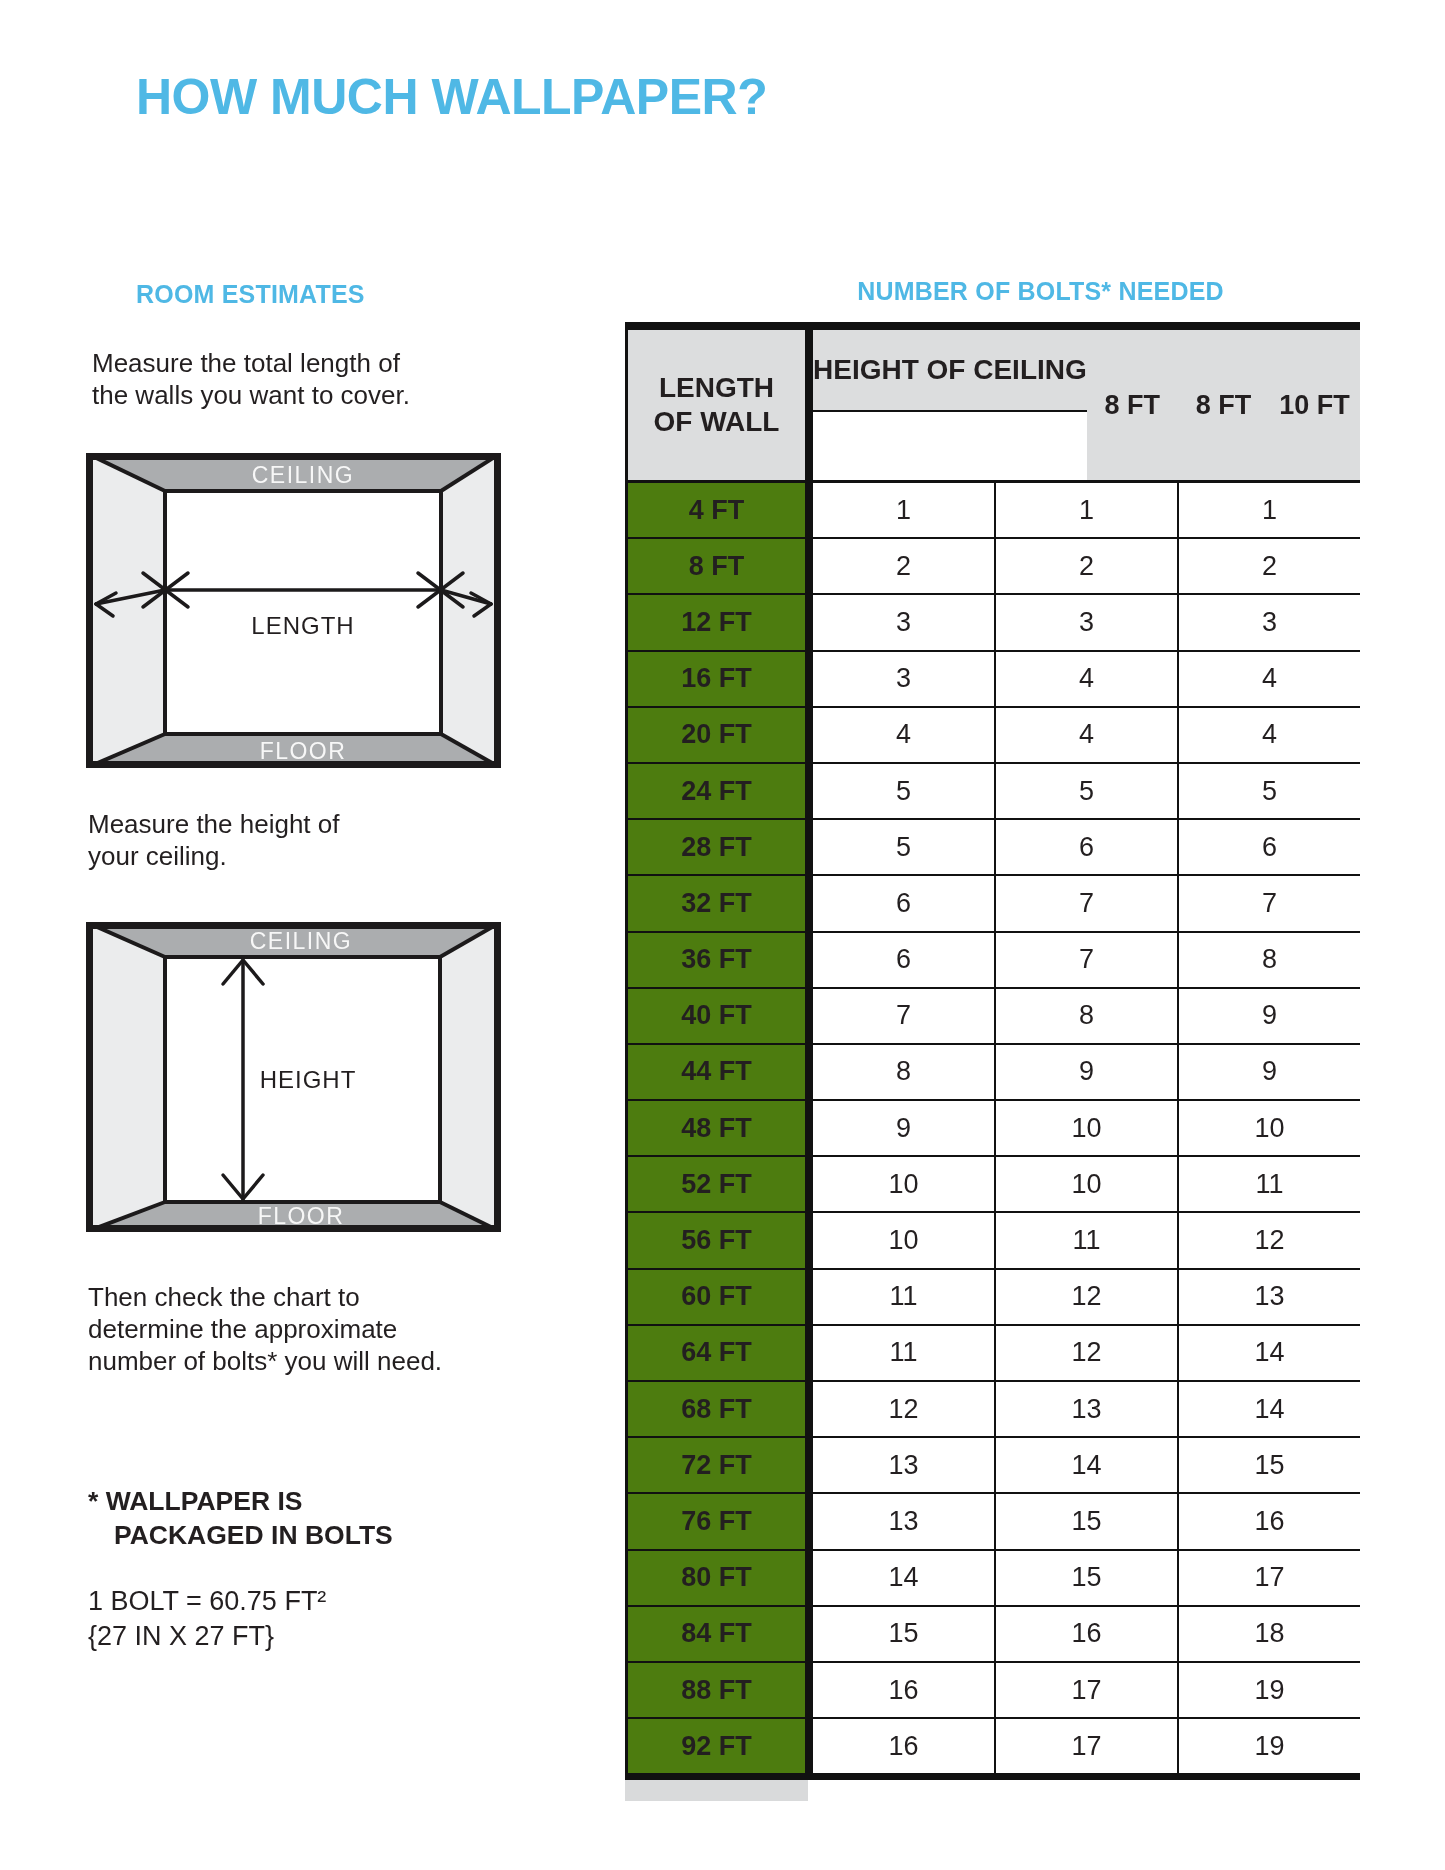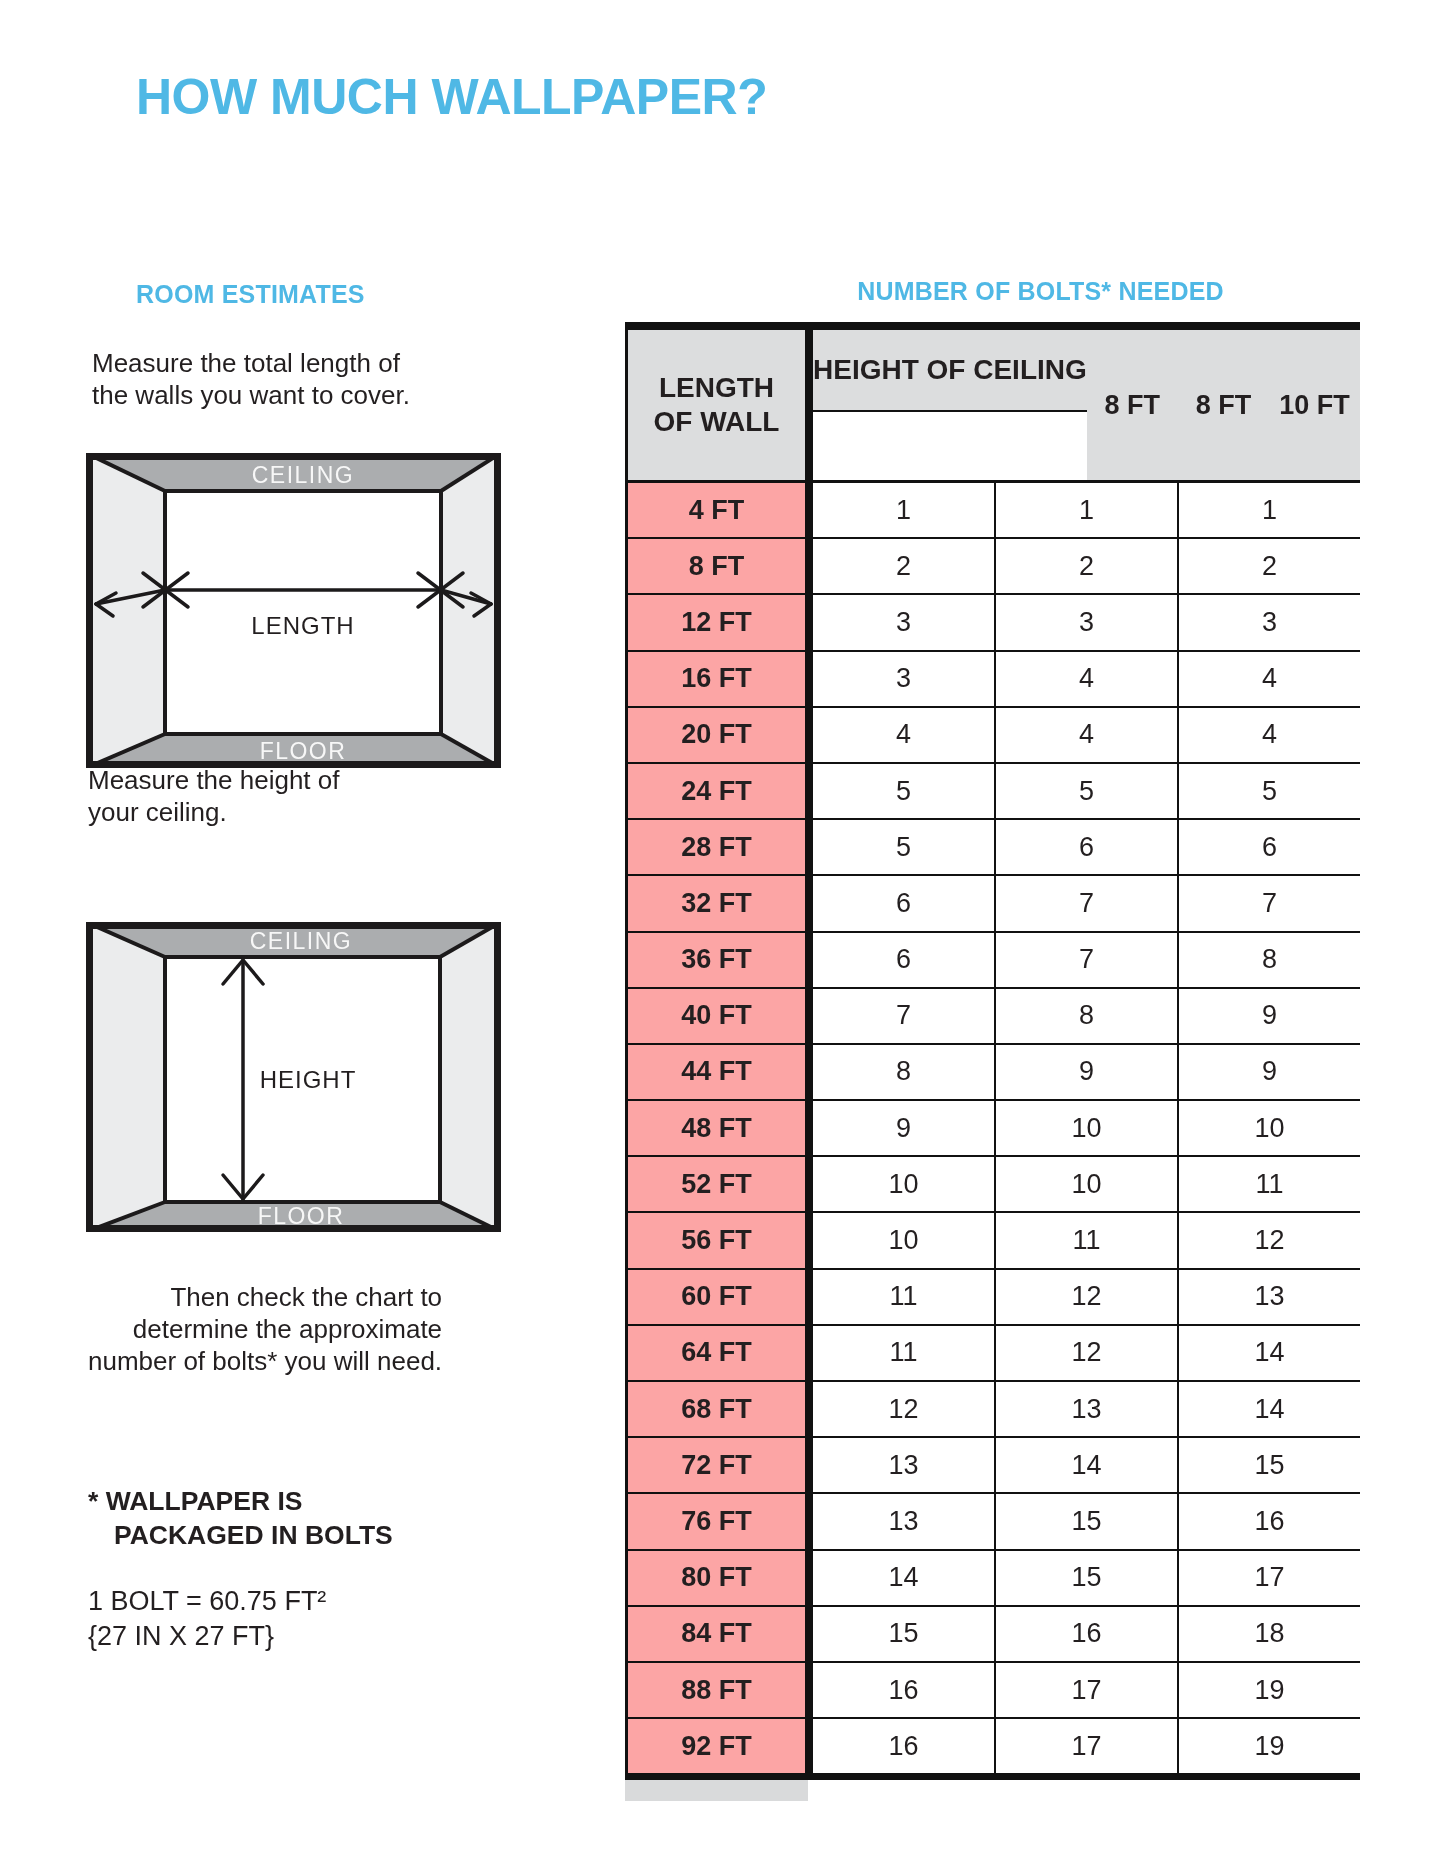--- a/index.html
+++ b/index.html
@@ -12,22 +12,22 @@
   .accent{color:var(--accent,#4fb8e5);margin-left:48px;}
   .page-title{
     left:88px;top:70px;font-size:50px;font-weight:bold;letter-spacing:-0.5px;
     line-height:1.1;
   }
   .section-heading{
     left:88px;top:280px;font-size:25px;font-weight:bold;letter-spacing:0.2px;
   }
   .body-para{font-size:26px;line-height:32px;}
   .para-length{left:92px;top:347px;}
-  .para-height{left:88px;top:764px;}
-  .para-chart{left:88px;top:1281px;text-align:right;}
+  .para-height{left:88px;top:808px;}
+  .para-chart{left:88px;top:1281px;}
   .footnote{left:88px;top:1484px;font-size:26.5px;font-weight:bold;line-height:34px;}
   .footnote .indent{padding-left:26px;}
   .bolt-info{left:88px;top:1584px;font-size:27px;font-weight:normal;line-height:35px;}
   .diagram1{left:86px;top:453px;}
   .diagram2{left:86px;top:922px;}
   .diagram-line{stroke:#1c1a1b;stroke-width:4;fill:none;}
   .diagram-outer{stroke:#1c1a1b;stroke-width:7;fill:none;}
   .arrow{stroke:#1c1a1b;stroke-width:3.5;fill:none;stroke-linecap:round;}
   .diag-label-light{fill:#f7f7f7;font-size:23px;letter-spacing:1.5px;}
   .diag-label-dark{fill:#231f20;font-size:24px;letter-spacing:1px;}
@@ -53,21 +53,21 @@
     font-size:28px;font-weight:bold;
   }
   .subhdr{flex:1;display:flex;}
   .subhdr .col{
     flex:1;display:flex;align-items:center;justify-content:center;
     font-size:27px;font-weight:bold;
   }
   .hdr-bottom{height:3px;background:#111111;}
   .trow{display:flex;height:56.2px;box-sizing:border-box;border-bottom:2.5px solid #111111;}
   .tlabel{
-    width:180px;box-sizing:border-box;border-left:3px solid #111111;background:#fca5a5;
+    width:180px;box-sizing:border-box;border-left:3px solid #111111;background:#4d7c0f;
     display:flex;align-items:center;justify-content:center;
     font-size:27px;font-weight:bold;
   }
   .tval{
     flex:1;background:#ffffff;display:flex;align-items:center;justify-content:center;
     font-size:27px;box-sizing:border-box;
   }
   .tval.sep{border-left:2.5px solid #111111;}
   .bottom-bar{height:5px;background:#111111;}
   .gray-tab{width:183px;height:21px;background:#d9dadb;}

